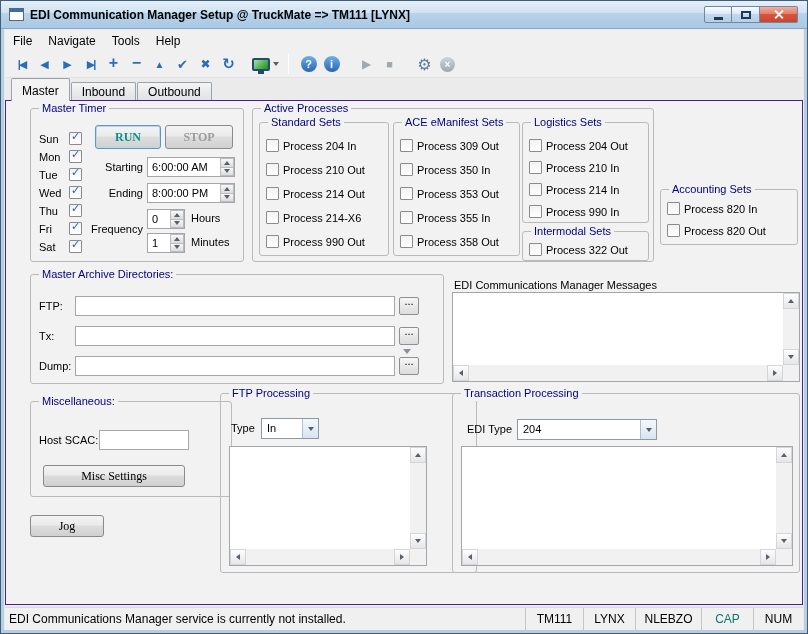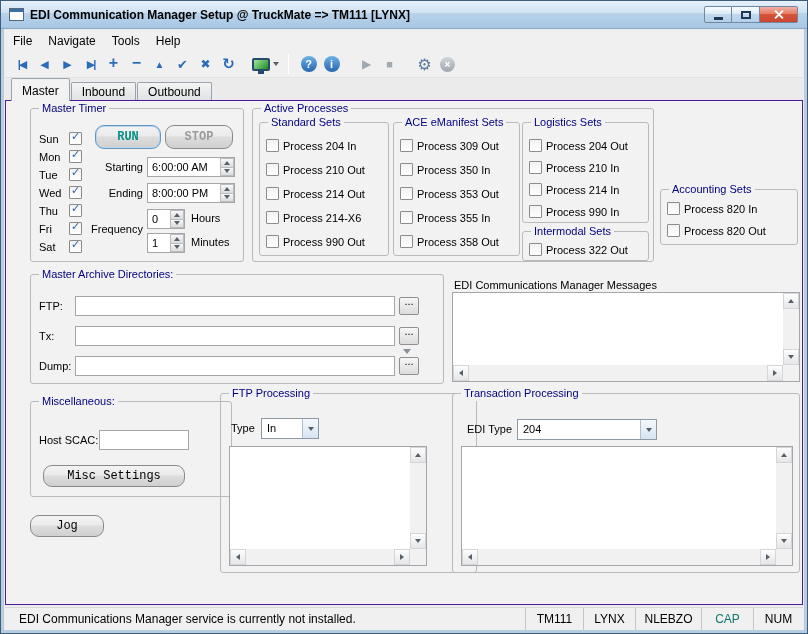--- a/index.html
+++ b/index.html
@@ -62,21 +62,21 @@
   .lblr{text-align:right}
 
   .cbrow{position:absolute;display:flex;align-items:center;height:15px}
   .cb{width:13px;height:13px;border:1px solid #8b8b8b;border-radius:1px;background:linear-gradient(#f2f2f2,#fff);
       position:relative;flex:none}
   .cb.checked::after{content:"✓";position:absolute;left:1px;top:-3px;font-size:11px;font-weight:bold;color:#2f5fa0}
   .cbtext{margin-left:4px;white-space:nowrap}
   .dayrow{position:absolute;left:8px;display:flex;align-items:center;height:15px}
   .daytext{width:30px}
 
-  .pbtn{position:absolute;border:1px solid #8a8a8a;border-radius:9px;font-family:Liberation Mono, monospace;font-size:12px;
+  .pbtn{position:absolute;border:1px solid #8a8a8a;border-radius:3px;font-family:Liberation Serif, serif;font-size:12px;
         background:linear-gradient(#f3f3f3,#ebebeb 45%,#dddddd 50%,#d0d0d0);
         display:flex;align-items:center;justify-content:center}
   .runbtn{color:#0a8f8a;font-weight:bold;border-color:#5e96c4;box-shadow:inset 0 0 0 1px #b8d6ee}
   .stopbtn{color:#9b9b9b;font-weight:bold}
 
   .tinput{position:absolute;border:1px solid #a6a6aa;background:#fff;font-size:11px;padding:0 4px;font-family:inherit}
   .spinfield{position:absolute}
   .spininput{width:100%;height:100%;border:1px solid #a6a6aa;background:#fff;font-size:11px;
              padding:0 16px 0 4px;font-family:inherit}
   .spinbtns{position:absolute;right:1px;top:1px;bottom:1px;width:14px;display:flex;flex-direction:column}
@@ -102,21 +102,21 @@
   .sb-corner{position:absolute;right:0;bottom:0;width:16px;height:16px;background:#f1f1f1}
   .sb-btn{position:absolute;width:16px;height:16px;background:linear-gradient(#fdfdfd,#e6e6e9);
           border:1px solid #d5d5d8;display:flex;align-items:center;justify-content:center}
   .sb-v .sb-btn{left:0}
   .sb-v .top{top:0}.sb-v .bot{bottom:0}
   .sb-h .sb-btn{top:0}
   .sb-h .left{left:0}.sb-h .right{right:0}
 
   .statusbar{position:absolute;left:4px;right:4px;top:606px;height:23px;background:#f0f0f0;
              border-top:1px solid #dadada;display:flex;align-items:center;font-size:12px}
-  .sbmsg{flex:1;padding-left:14px;white-space:nowrap}
+  .sbmsg{flex:1;padding-left:4px;white-space:nowrap}
   .sbpanel{height:100%;display:flex;align-items:center;justify-content:center;border-left:1px solid #c6c6c6;flex:none}
   .dim{color:#0f766e}
   .tx-arrow{position:absolute;width:0;height:0;border-left:4px solid transparent;border-right:4px solid transparent;
             border-top:5px solid #8a9099}
 </style>
 </head>
 <body>
 
 <div class="window">
 

